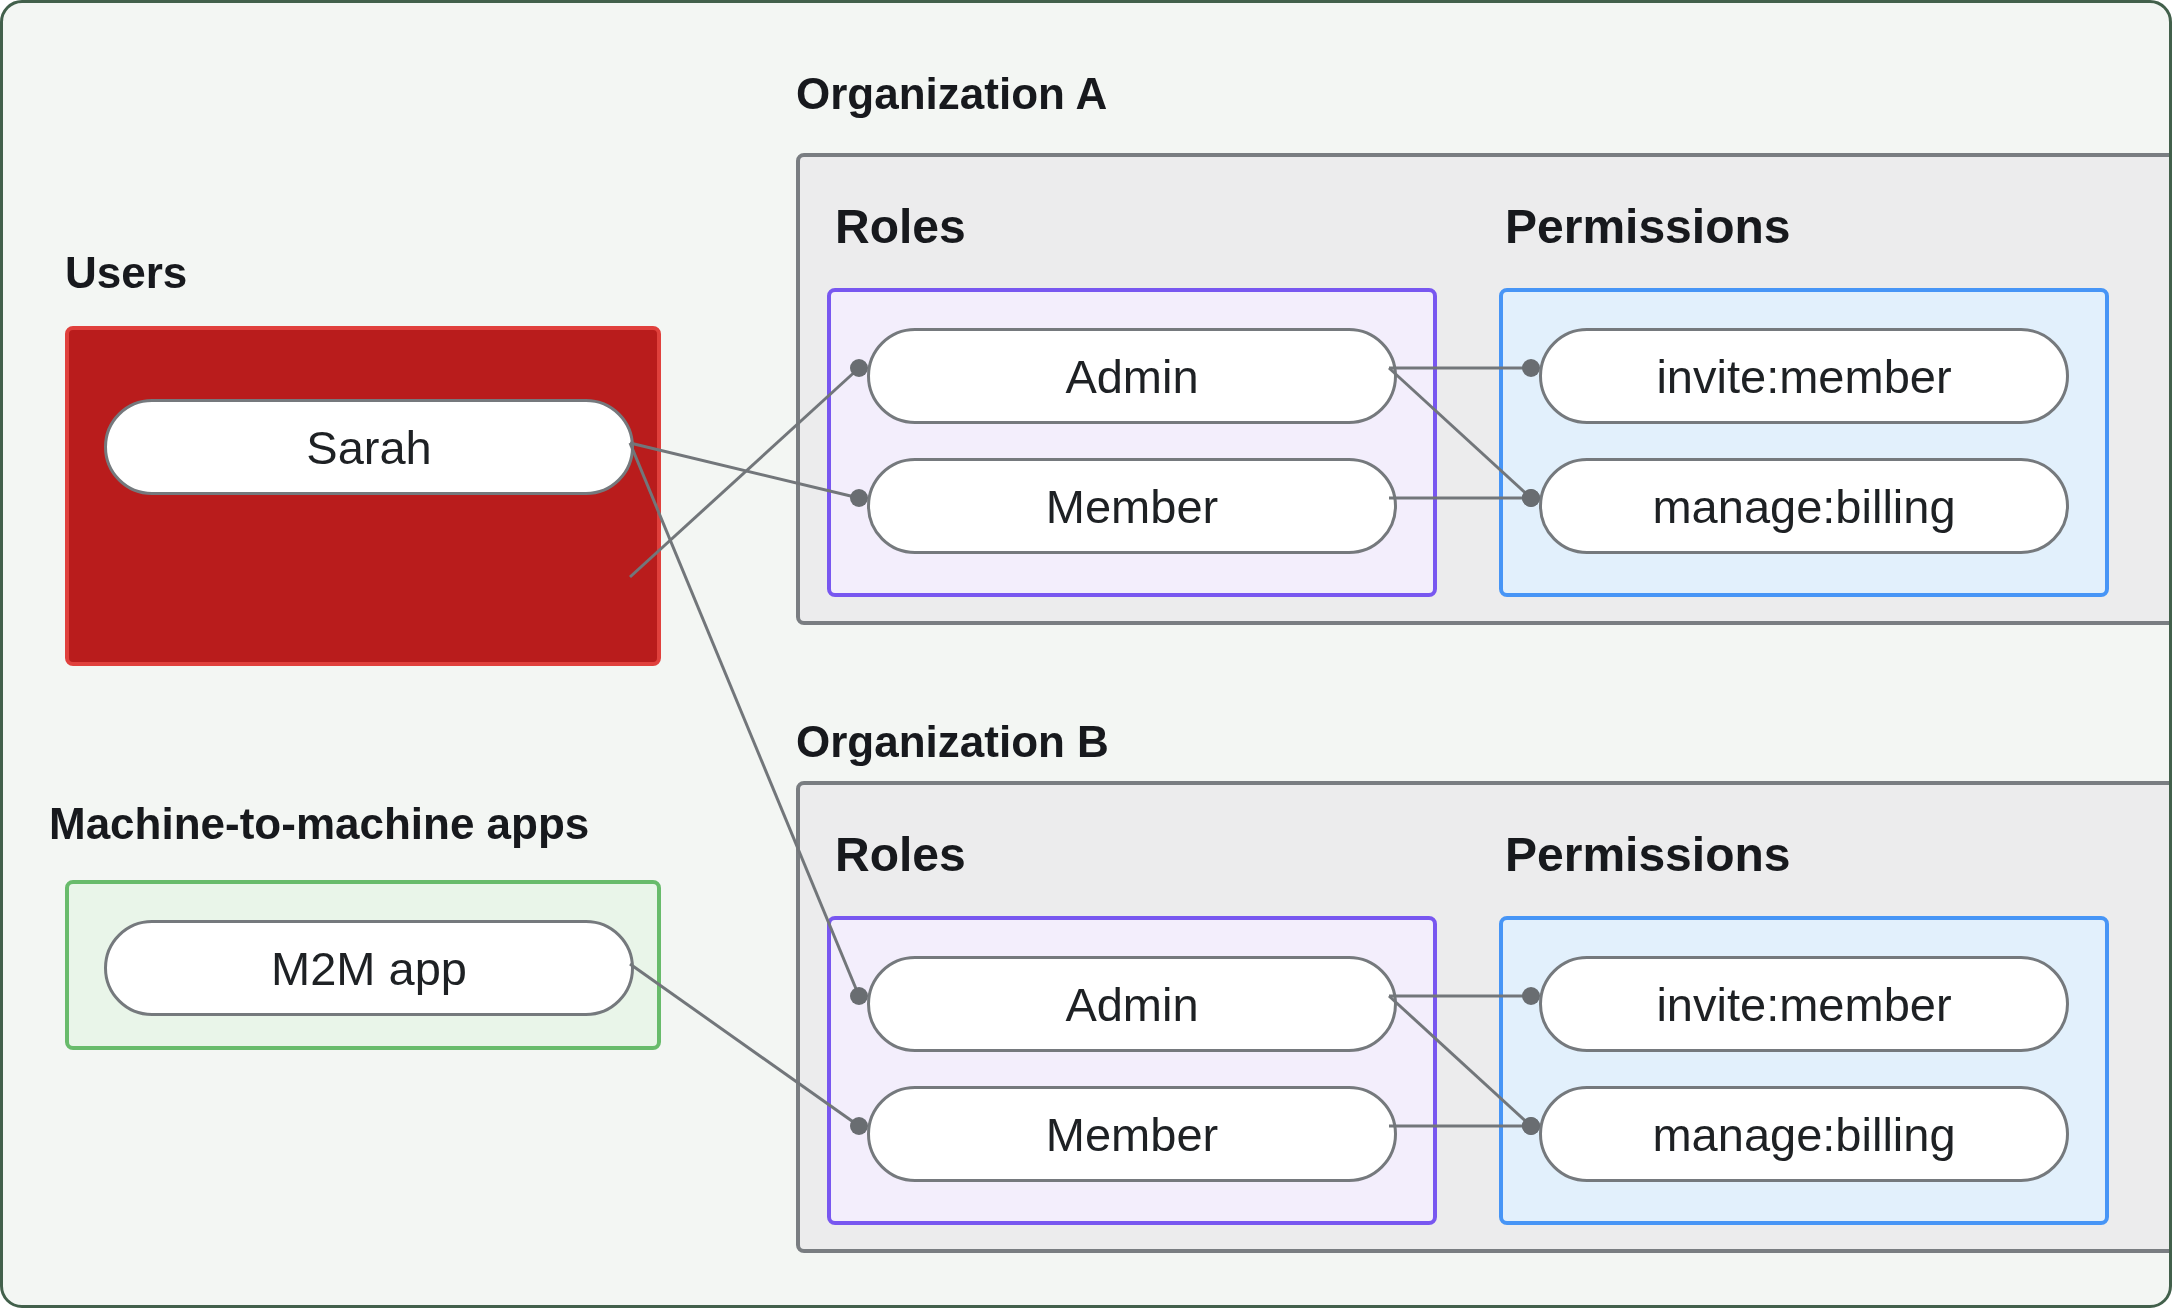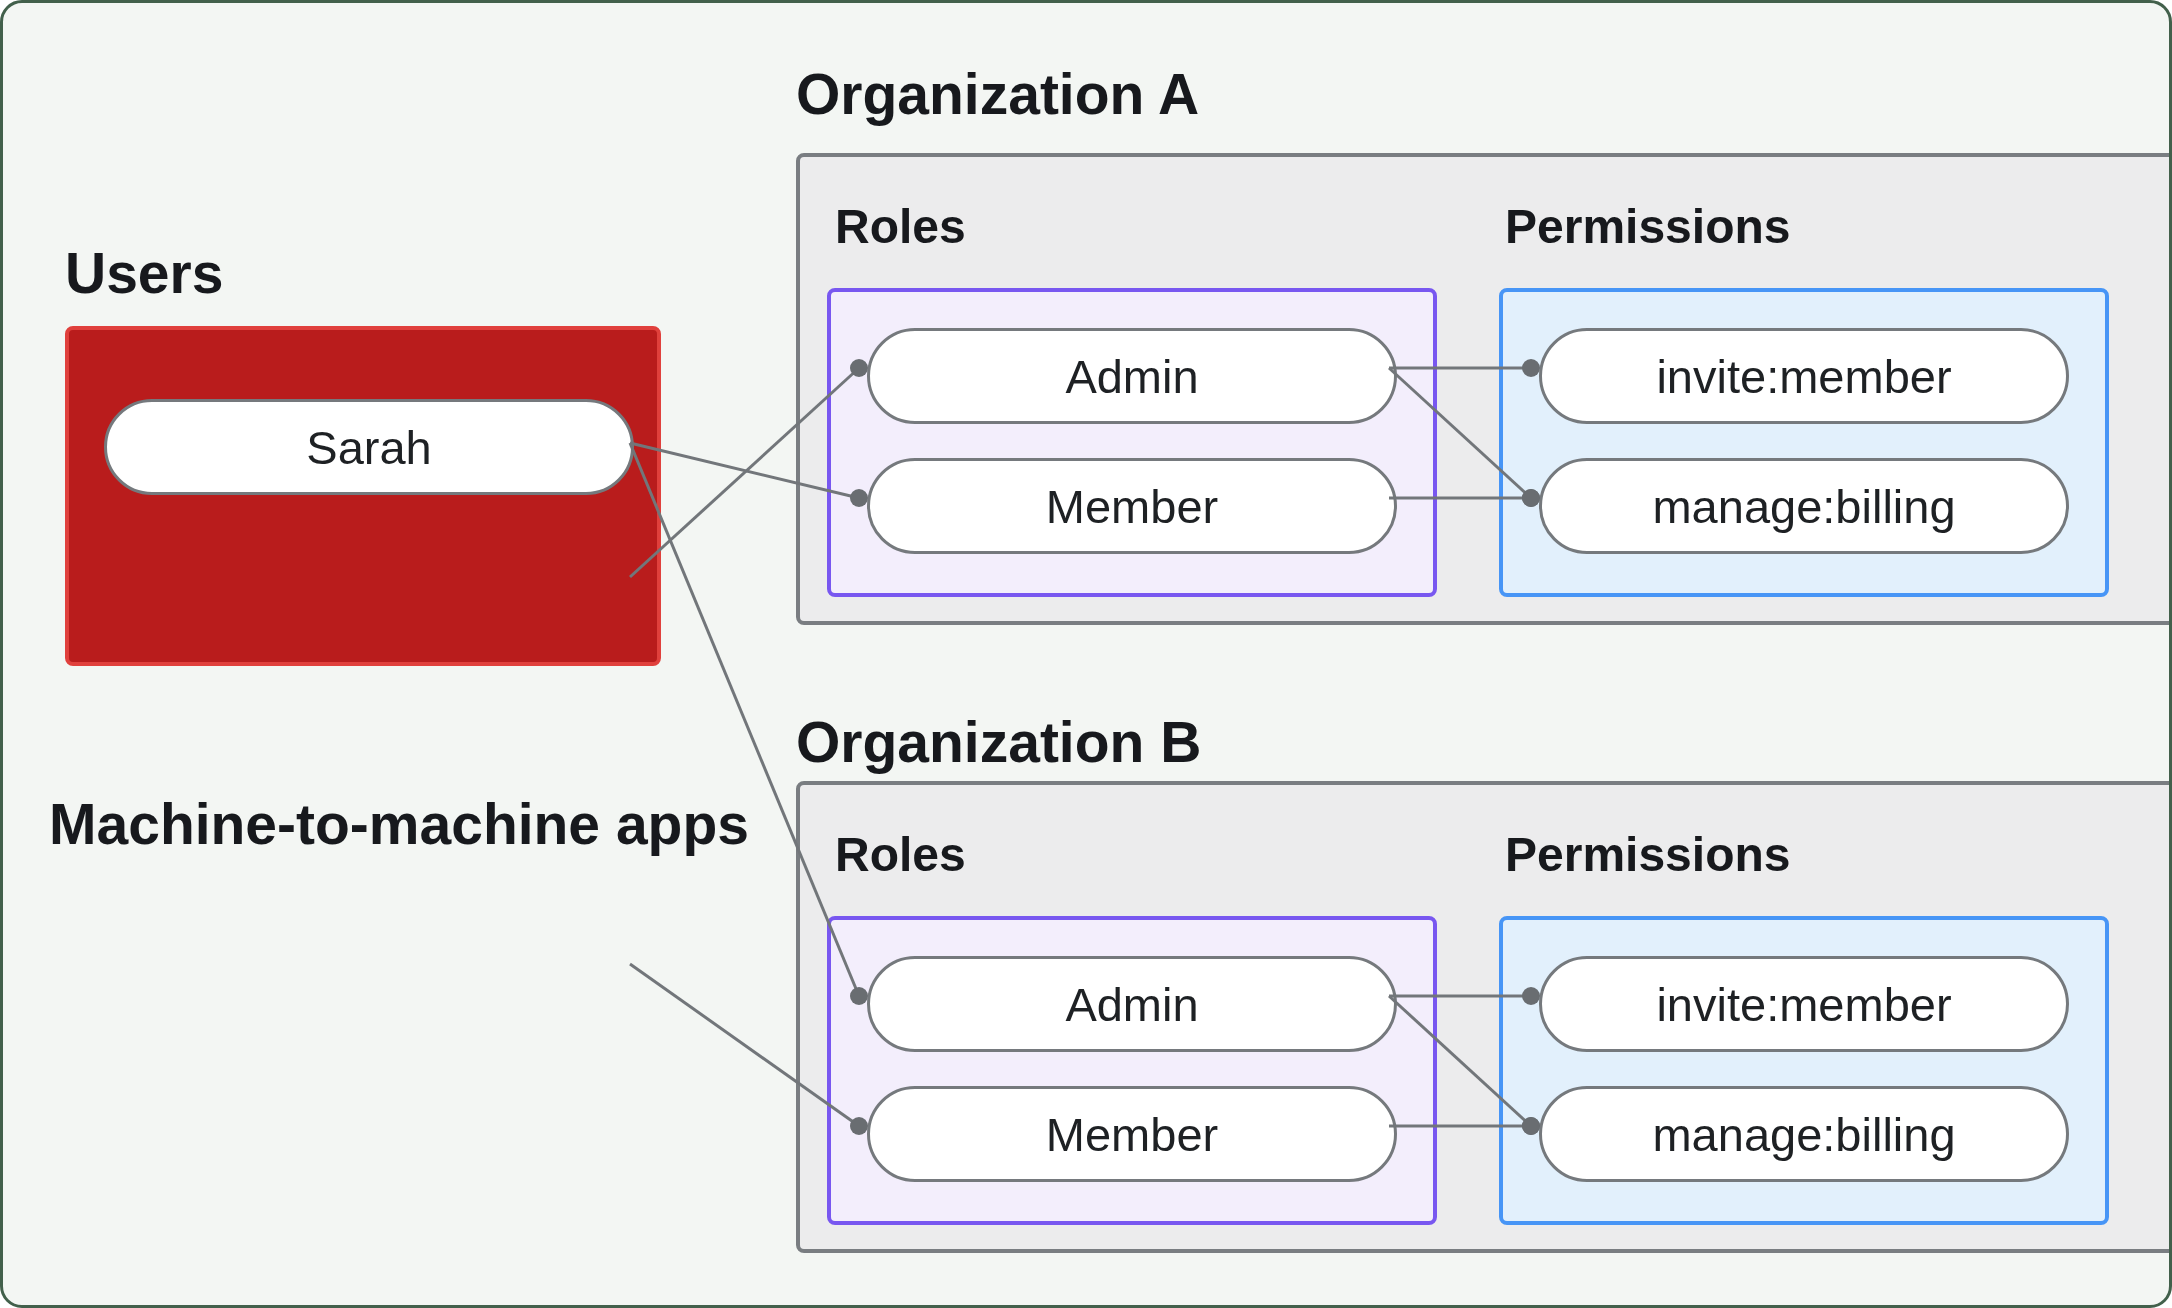--- a/index.html
+++ b/index.html
@@ -8,21 +8,21 @@
     width:2172px;height:1308px;
     box-sizing:border-box;
     background:#f3f6f3;
     border:3px solid #42604b;
     border-radius:22px;
     overflow:hidden;
     font-family:"Liberation Sans", sans-serif;
   }
   .section-label{
     position:absolute;
-    font-size:57px;font-weight:600;line-height:56px;
+    font-size:44px;font-weight:600;line-height:56px;
     color:#17191d;white-space:nowrap;
   }
   .group-box{position:absolute;box-sizing:border-box;border-radius:8px;}
   .pill{
     position:absolute;box-sizing:border-box;
     width:530px;height:96px;border-radius:48px;
     background:#ffffff;border:3px solid #75797d;
     display:flex;align-items:center;justify-content:center;
     font-size:47px;font-weight:400;color:#1e2124;white-space:nowrap;
   }
@@ -51,20 +51,25 @@
 <div class="canvas">
 
   <div class="section-label" style="left:62px;top:242px;">Users</div>
   <div class="group-box users-box" style="left:62px;top:323px;">
     <div class="pill" style="left:35px;top:69px;">
       <span>Sarah</span>
     </div>
   </div>
 
   <div class="section-label" style="left:46px;top:793px;text-align:center;">Machine-to-machine apps</div>
+  <div class="group-box m2m-box" style="left:62px;top:877px;">
+    <div class="pill" style="left:35px;top:36px;">
+      <span>M2M app</span>
+    </div>
+  </div>
 
   <div class="section-label" style="left:793px;top:63px;">Organization A</div>
   <div class="org-box" style="left:793px;top:150px;">
     <div class="sub-label" style="left:35px;top:42px;">Roles</div>
     <div class="sub-box roles-box" style="left:27px;top:131px;">
       <div class="pill" style="left:36px;top:36px;">
         <span>Admin</span>
       </div>
       <div class="pill" style="left:36px;top:166px;">
         <span>Member</span>

